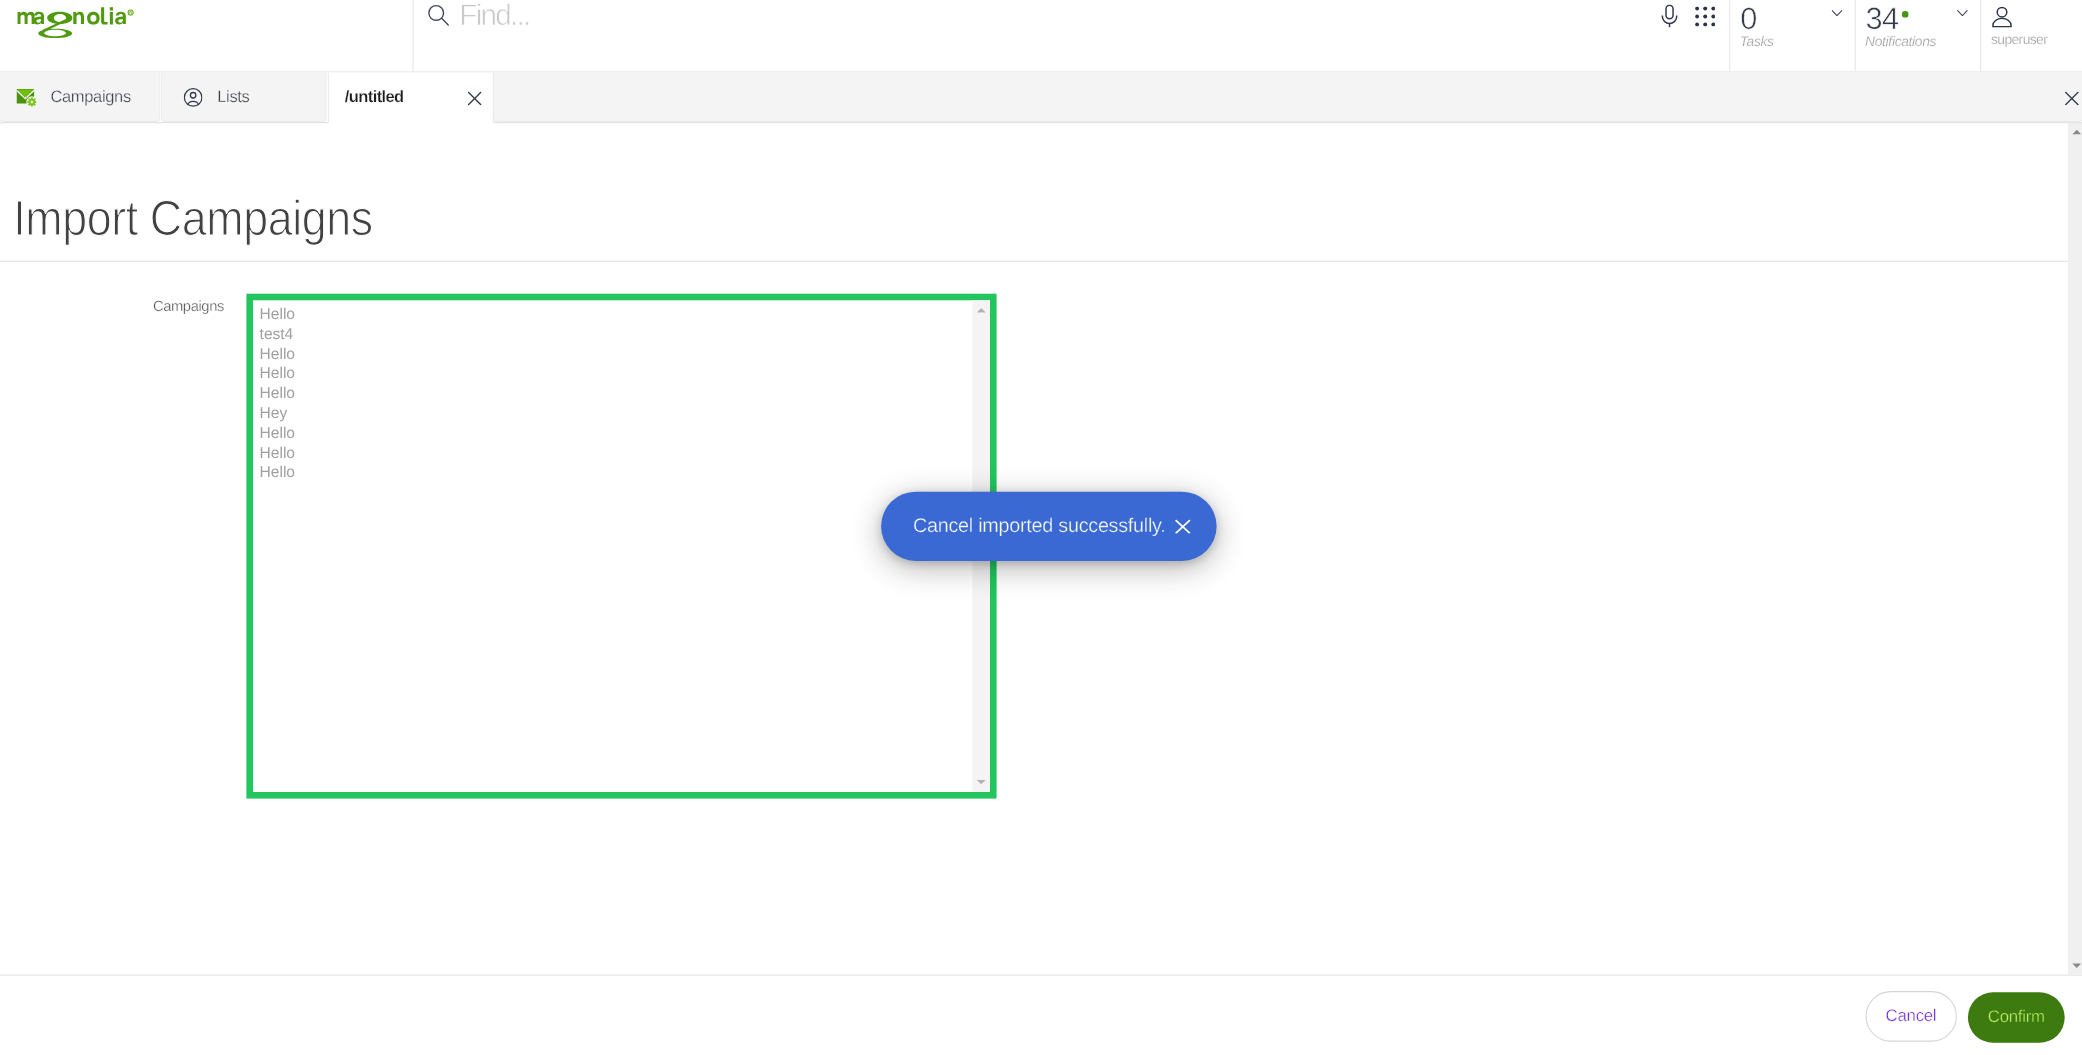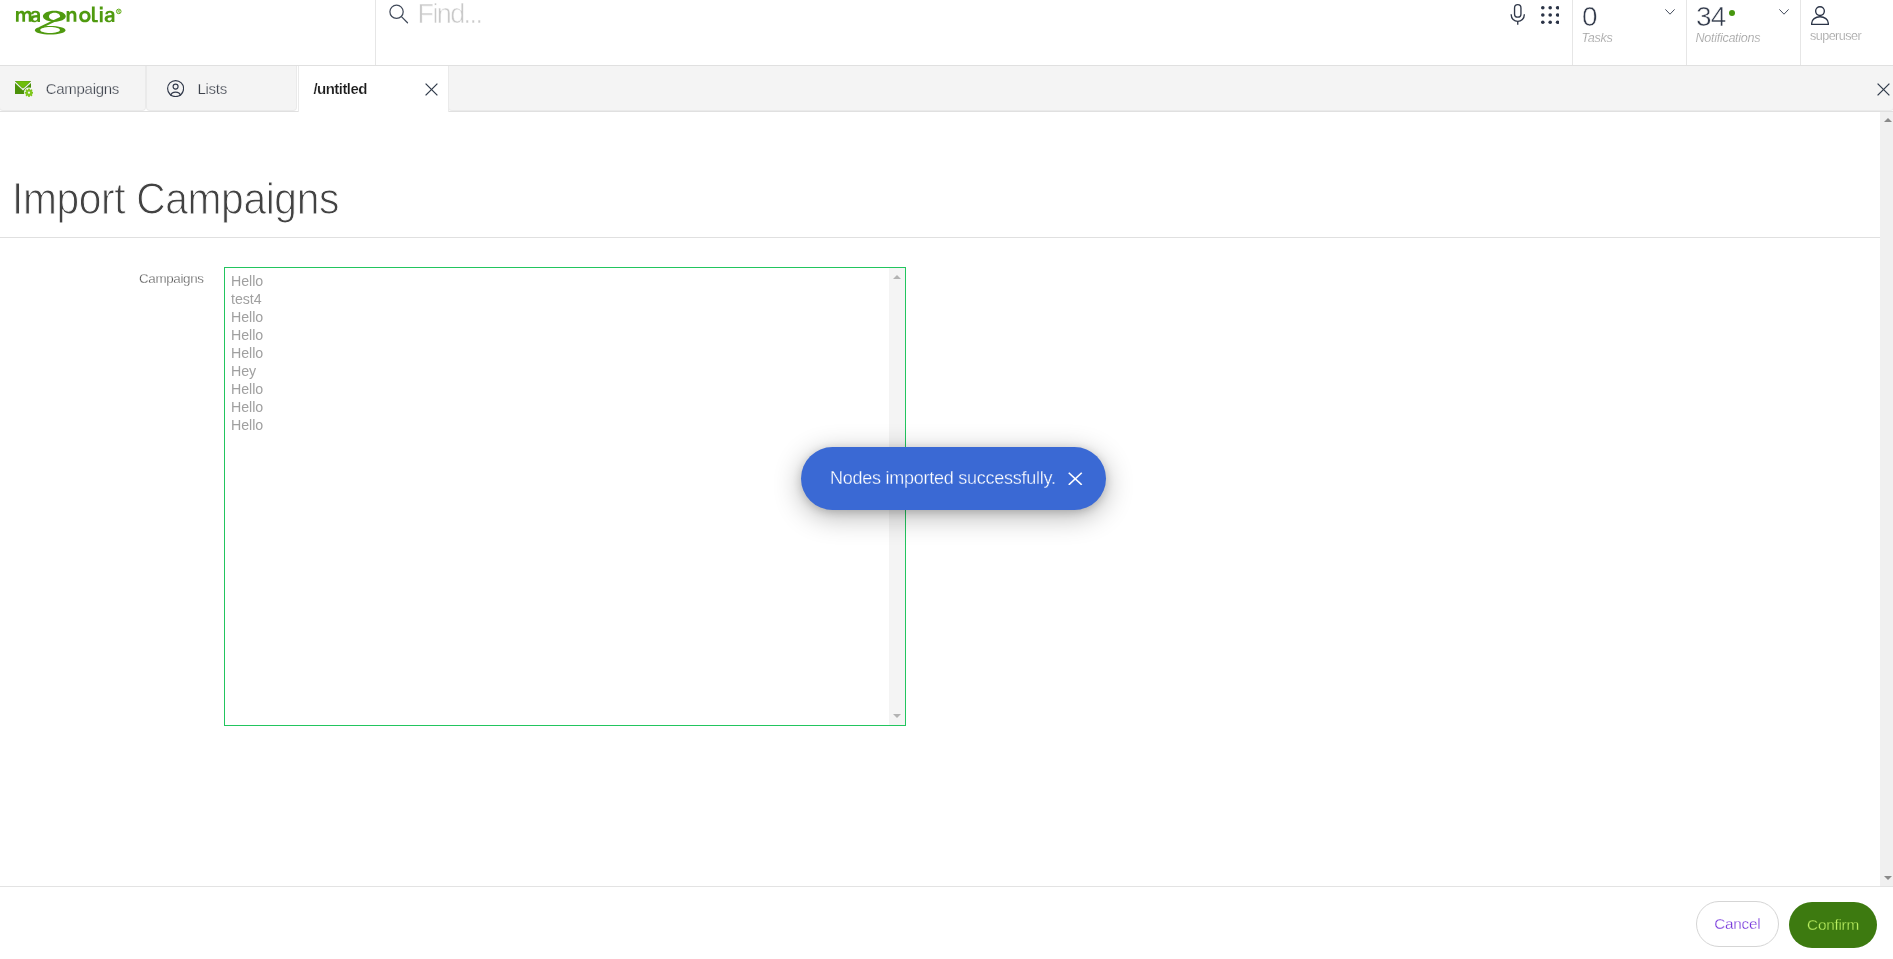--- a/index.html
+++ b/index.html
@@ -40,21 +40,21 @@
   .tab span { position:absolute; top:22px; transform:translateY(-50%); line-height:1; -webkit-text-stroke:0.25px #f4f4f4; }
   .tabbar-bottom { position:absolute; top:45px; height:1px; background:#e0e0e0; z-index:6; }
   .close-x { position:absolute; transform:none !important; }
 
   
   .content { position:absolute; left:0; top:112px; width:1880px; height:774px; background:#fff; overflow:hidden; }
   .page-title { position:absolute; left:12px; top:61px; font-size:45px; font-weight:400; color:#424242; letter-spacing:-0.4px; white-space:nowrap; transform-origin:left top; transform:scaleX(0.905); -webkit-text-stroke:1.05px #ffffff; }
   .title-rule { position:absolute; left:0; top:125px; width:1880px; height:1px; background:#e0e0e0; }
 
   .field-label { position:absolute; left:139px; top:159px; font-size:13.4px; color:#555; white-space:nowrap; letter-spacing:-0.35px; -webkit-text-stroke:0.26px #ffffff; }
-  .textarea-box { position:absolute; left:224px; top:155px; width:682px; height:459px; border:1px solid #22c55e; background:#fff; }
+  .textarea-box { position:absolute; left:224px; top:155px; width:682px; height:459px; border:6px solid #22c55e; background:#fff; }
   .ta-inner { position:absolute; left:0; top:0; right:16px; bottom:0; padding:4px 6px; }
   .ta-line { font-size:14.2px; color:#a0a0a0; line-height:18.05px; white-space:pre; letter-spacing:-0.03px; }
   .ta-scroll { position:absolute; right:0; top:0; width:16px; bottom:0; background:#f4f4f4; }
   .arr { position:absolute; width:0; height:0; }
   .arr-up { left:3.7px; top:6.8px; border-left:4px solid transparent; border-right:4px solid transparent; border-bottom:4.2px solid #b3b3b3; }
   .arr-dn { left:3.7px; bottom:6.8px; border-left:4px solid transparent; border-right:4px solid transparent; border-top:4.2px solid #b3b3b3; }
 
   
   .toast { position:absolute; left:801px; top:447px; width:305px; height:62.5px; border-radius:32px; background:#3a69d4; color:#fff; font-size:18px; box-shadow:0 6px 28px rgba(0,0,0,0.30), 0 2px 8px rgba(0,0,0,0.16); }
   .toast-msg { position:absolute; left:29px; top:50%; transform:translateY(-50%); white-space:nowrap; letter-spacing:-0.25px; line-height:1; -webkit-text-stroke:0.3px #3a69d4; }
@@ -250,21 +250,21 @@
     <div class="btn btn-cancel">Cancel</div>
     <div class="btn btn-confirm">Confirm</div>
   </div>
 
   <div class="pagescroll">
     <div class="ps-arr ps-up"></div>
     <div class="ps-arr ps-dn"></div>
   </div>
 
   <div class="toast">
-    <span class="toast-msg">Nodes imported successfully.</span>
+    <span class="toast-msg">Cancel imported successfully.</span>
     <span class="toast-x">
       <svg width="14.5" height="13.6" viewBox="0 0 14.5 13.6" stroke="#ffffff" stroke-width="1.6">
         <line x1="0.75" y1="0.75" x2="13.75" y2="12.85"></line>
           <line x1="13.75" y1="0.75" x2="0.75" y2="12.85"></line>
       </svg>
     </span>
   </div>
 
 </div>
 

